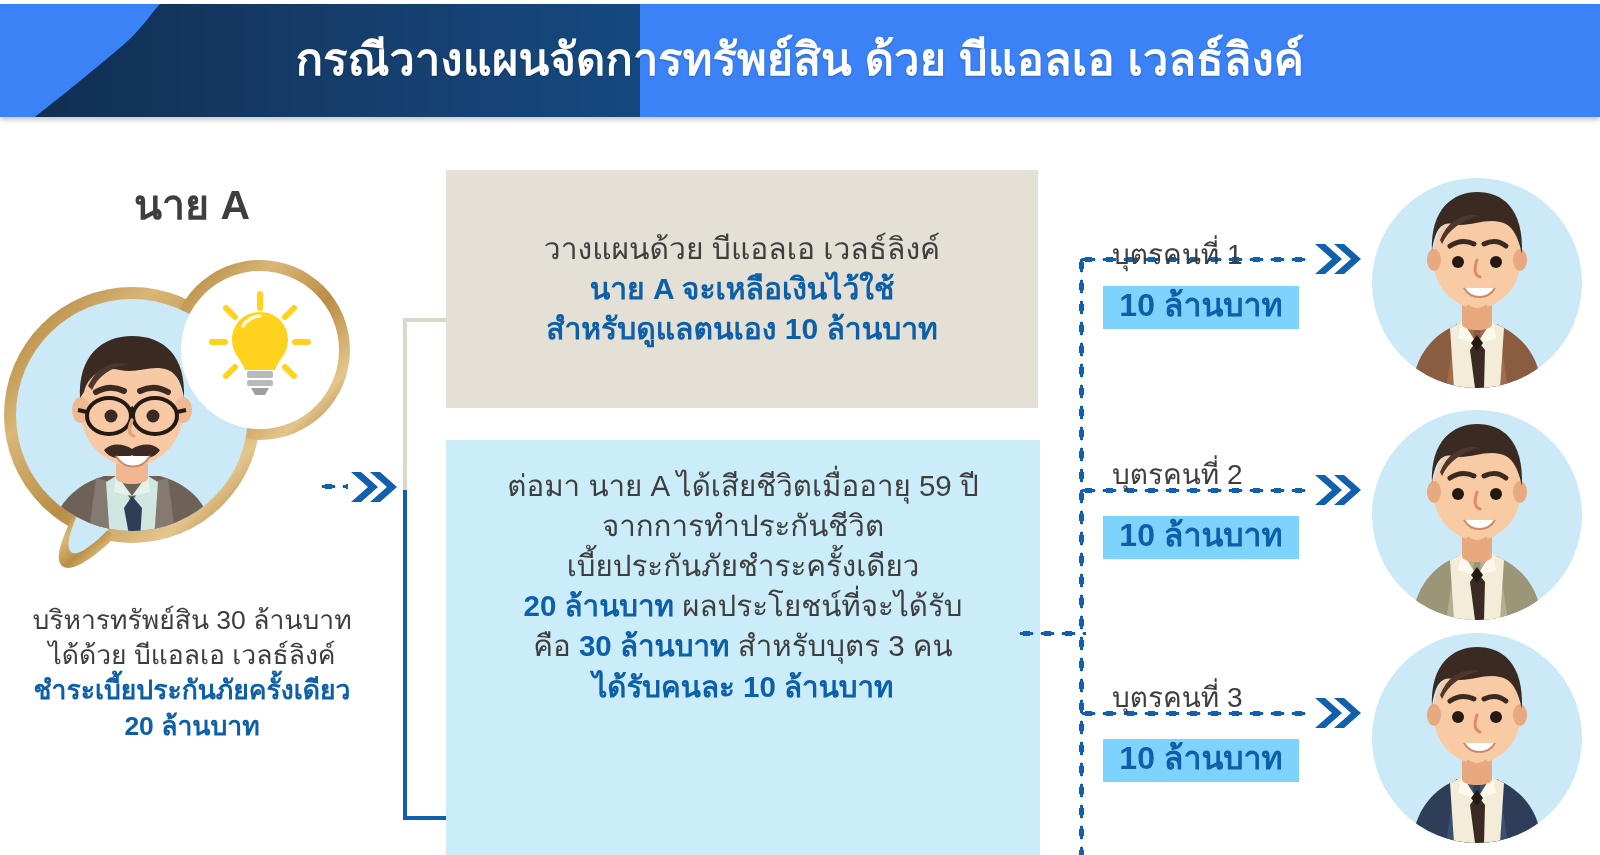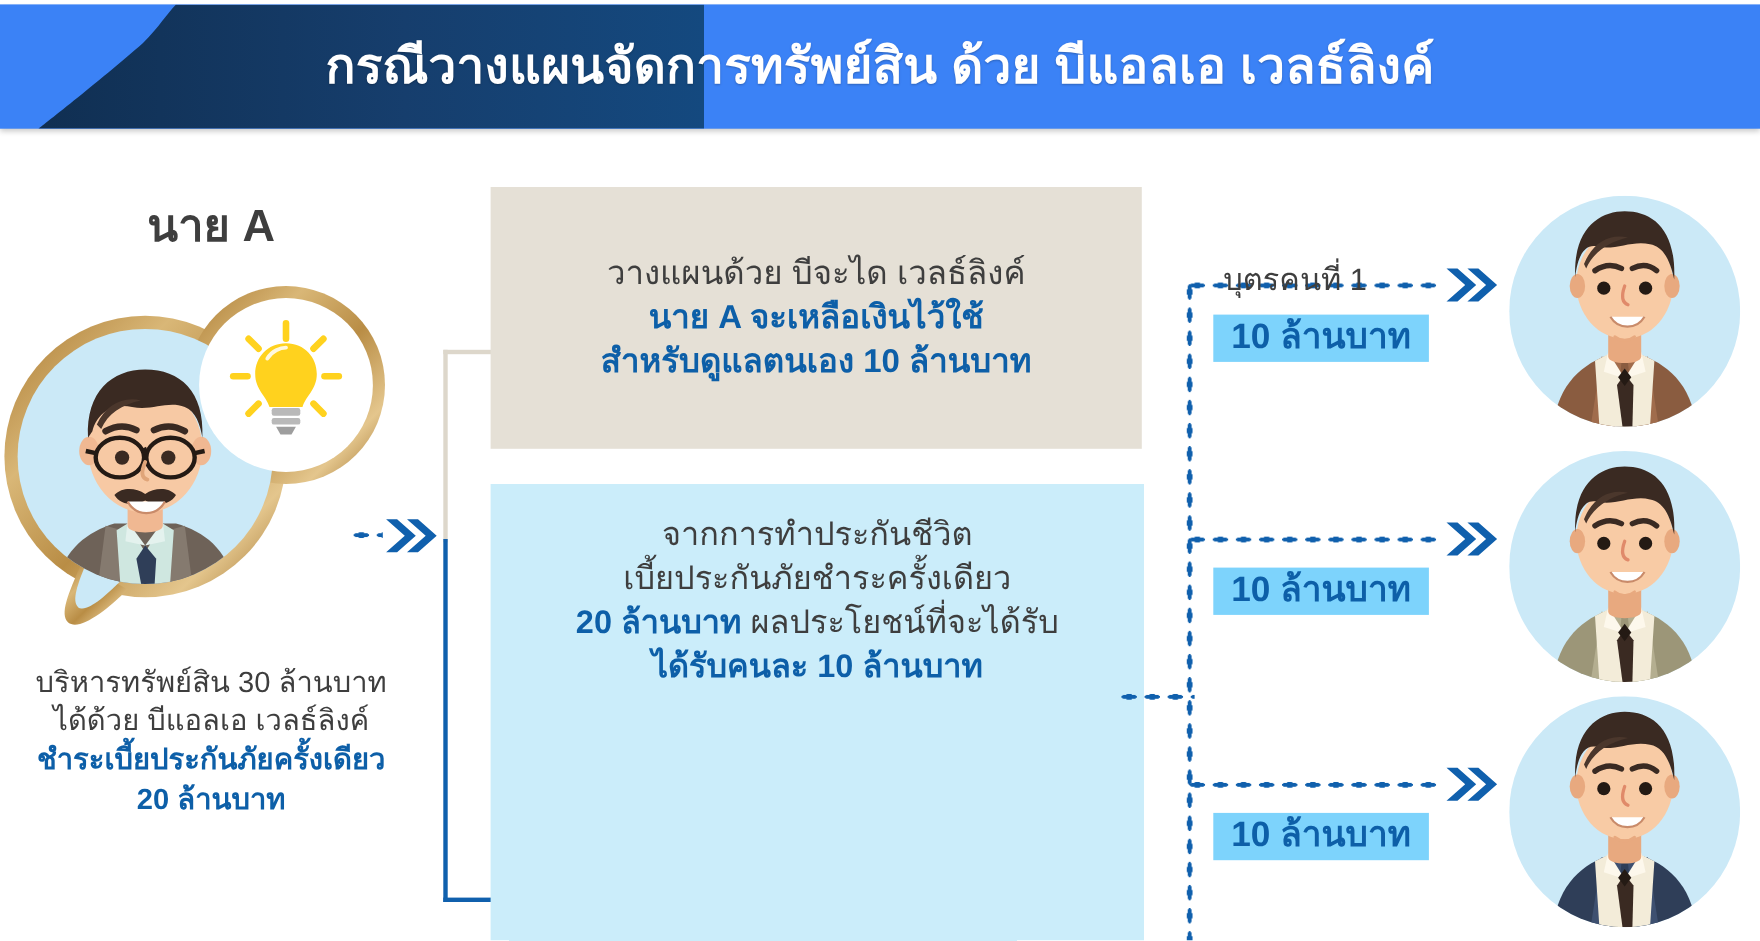--- a/index.html
+++ b/index.html
@@ -252,32 +252,36 @@
 
   <div class="doth" style="left:318px;top:483px;width:30px;"></div>
 
   <svg class="chev" style="left:348px;top:468px;" width="52" height="38" viewBox="0 0 52 38">
     <path d="M3,4 L20,19 L3,34 L13,34 L30,19 L13,4 Z" fill="#1060ad"></path>
     <path d="M22,4 L39,19 L22,34 L32,34 L49,19 L32,4 Z" fill="#1060ad"></path>
   </svg>
 
   <div class="box-beige">
     <div class="box-text">
-      <div><span>วางแผนด้วย บีจะได เวลธ์ลิงค์</span></div>
+      <div><span>วางแผนด้วย บีแอลเอ เวลธ์ลิงค์</span></div>
       <div><span class="hl">นาย A จะเหลือเงินไว้ใช้</span></div>
       <div><span class="hl">สำหรับดูแลตนเอง 10 ล้านบาท</span></div>
     </div>
   </div>
 
   <div class="box-blue">
     <div class="box-text">
+      <div><span>ต่อมา นาย A ได้เสียชีวิตเมื่ออายุ 59 ปี</span></div>
       <div><span>จากการทำประกันชีวิต</span></div>
       <div><span>เบี้ยประกันภัยชำระครั้งเดียว</span></div>
       <div>
         <span class="hl">20 ล้านบาท</span><span> ผลประโยชน์ที่จะได้รับ</span>
+      </div>
+      <div>
+        <span>คือ </span><span class="hl">30 ล้านบาท</span><span> สำหรับบุตร 3 คน</span>
       </div>
       <div><span class="hl">ได้รับคนละ 10 ล้านบาท</span></div>
     </div>
   </div>
 
   <div class="doth" style="left:1016px;top:630px;width:70px;"></div>
 
   <div class="dotv" style="left:1078px;top:255px;height:600px;"></div>
 
   <div class="doth" style="left:1078px;top:256px;width:232px;"></div>
@@ -319,20 +323,21 @@
       <path d="M112,66 q12,-6 22,2" stroke="#3a2a22" stroke-width="5" fill="none" stroke-linecap="round"></path>
       <circle cx="86" cy="84" r="6" fill="#241a14"></circle>
       <circle cx="124" cy="84" r="6" fill="#241a14"></circle>
       <path d="M105,82 q-5,14 3,17" stroke="#e08a6a" stroke-width="3" fill="none" stroke-linecap="round"></path>
       <path d="M92,110 C99,122 116,122 123,110 Z" fill="#ffffff"></path>
       <path d="M92,110 C99,122 116,122 123,110" stroke="#c98b6a" stroke-width="2" fill="none"></path>
       <path d="M96,128 q9,7 18,0" stroke="#e8a97f" stroke-width="2.5" fill="none" stroke-linecap="round"></path>
     </g>
   </svg>
 
+  <div class="child-label" style="left:1112px;top:452px;">บุตรคนที่ 2</div>
   <div class="child-amount" style="left:1103px;top:516px;width:196px;text-align:center;box-sizing:border-box;">10 ล้านบาท</div>
   <svg class="chev" style="left:1312px;top:471px;" width="52" height="38" viewBox="0 0 52 38">
     <path d="M3,4 L20,19 L3,34 L13,34 L30,19 L13,4 Z" fill="#1060ad"></path>
     <path d="M22,4 L39,19 L22,34 L32,34 L49,19 L32,4 Z" fill="#1060ad"></path>
   </svg>
   <svg class="child-avatar" style="left:1372px;top:410px;" width="210" height="210" viewBox="0 0 210 210">
     <defs>
         <clipPath id="cc2">
           <circle cx="105" cy="105" r="105"></circle>
         </clipPath>
@@ -358,20 +363,21 @@
       <path d="M112,66 q12,-6 22,2" stroke="#3a2a22" stroke-width="5" fill="none" stroke-linecap="round"></path>
       <circle cx="86" cy="84" r="6" fill="#241a14"></circle>
       <circle cx="124" cy="84" r="6" fill="#241a14"></circle>
       <path d="M105,82 q-5,14 3,17" stroke="#e08a6a" stroke-width="3" fill="none" stroke-linecap="round"></path>
       <path d="M92,110 C99,122 116,122 123,110 Z" fill="#ffffff"></path>
       <path d="M92,110 C99,122 116,122 123,110" stroke="#c98b6a" stroke-width="2" fill="none"></path>
       <path d="M96,128 q9,7 18,0" stroke="#e8a97f" stroke-width="2.5" fill="none" stroke-linecap="round"></path>
     </g>
   </svg>
 
+  <div class="child-label" style="left:1112px;top:675px;">บุตรคนที่ 3</div>
   <div class="child-amount" style="left:1103px;top:739px;width:196px;text-align:center;box-sizing:border-box;">10 ล้านบาท</div>
   <svg class="chev" style="left:1312px;top:694px;" width="52" height="38" viewBox="0 0 52 38">
     <path d="M3,4 L20,19 L3,34 L13,34 L30,19 L13,4 Z" fill="#1060ad"></path>
     <path d="M22,4 L39,19 L22,34 L32,34 L49,19 L32,4 Z" fill="#1060ad"></path>
   </svg>
   <svg class="child-avatar" style="left:1372px;top:633px;" width="210" height="210" viewBox="0 0 210 210">
     <defs>
         <clipPath id="cc3">
           <circle cx="105" cy="105" r="105"></circle>
         </clipPath>

